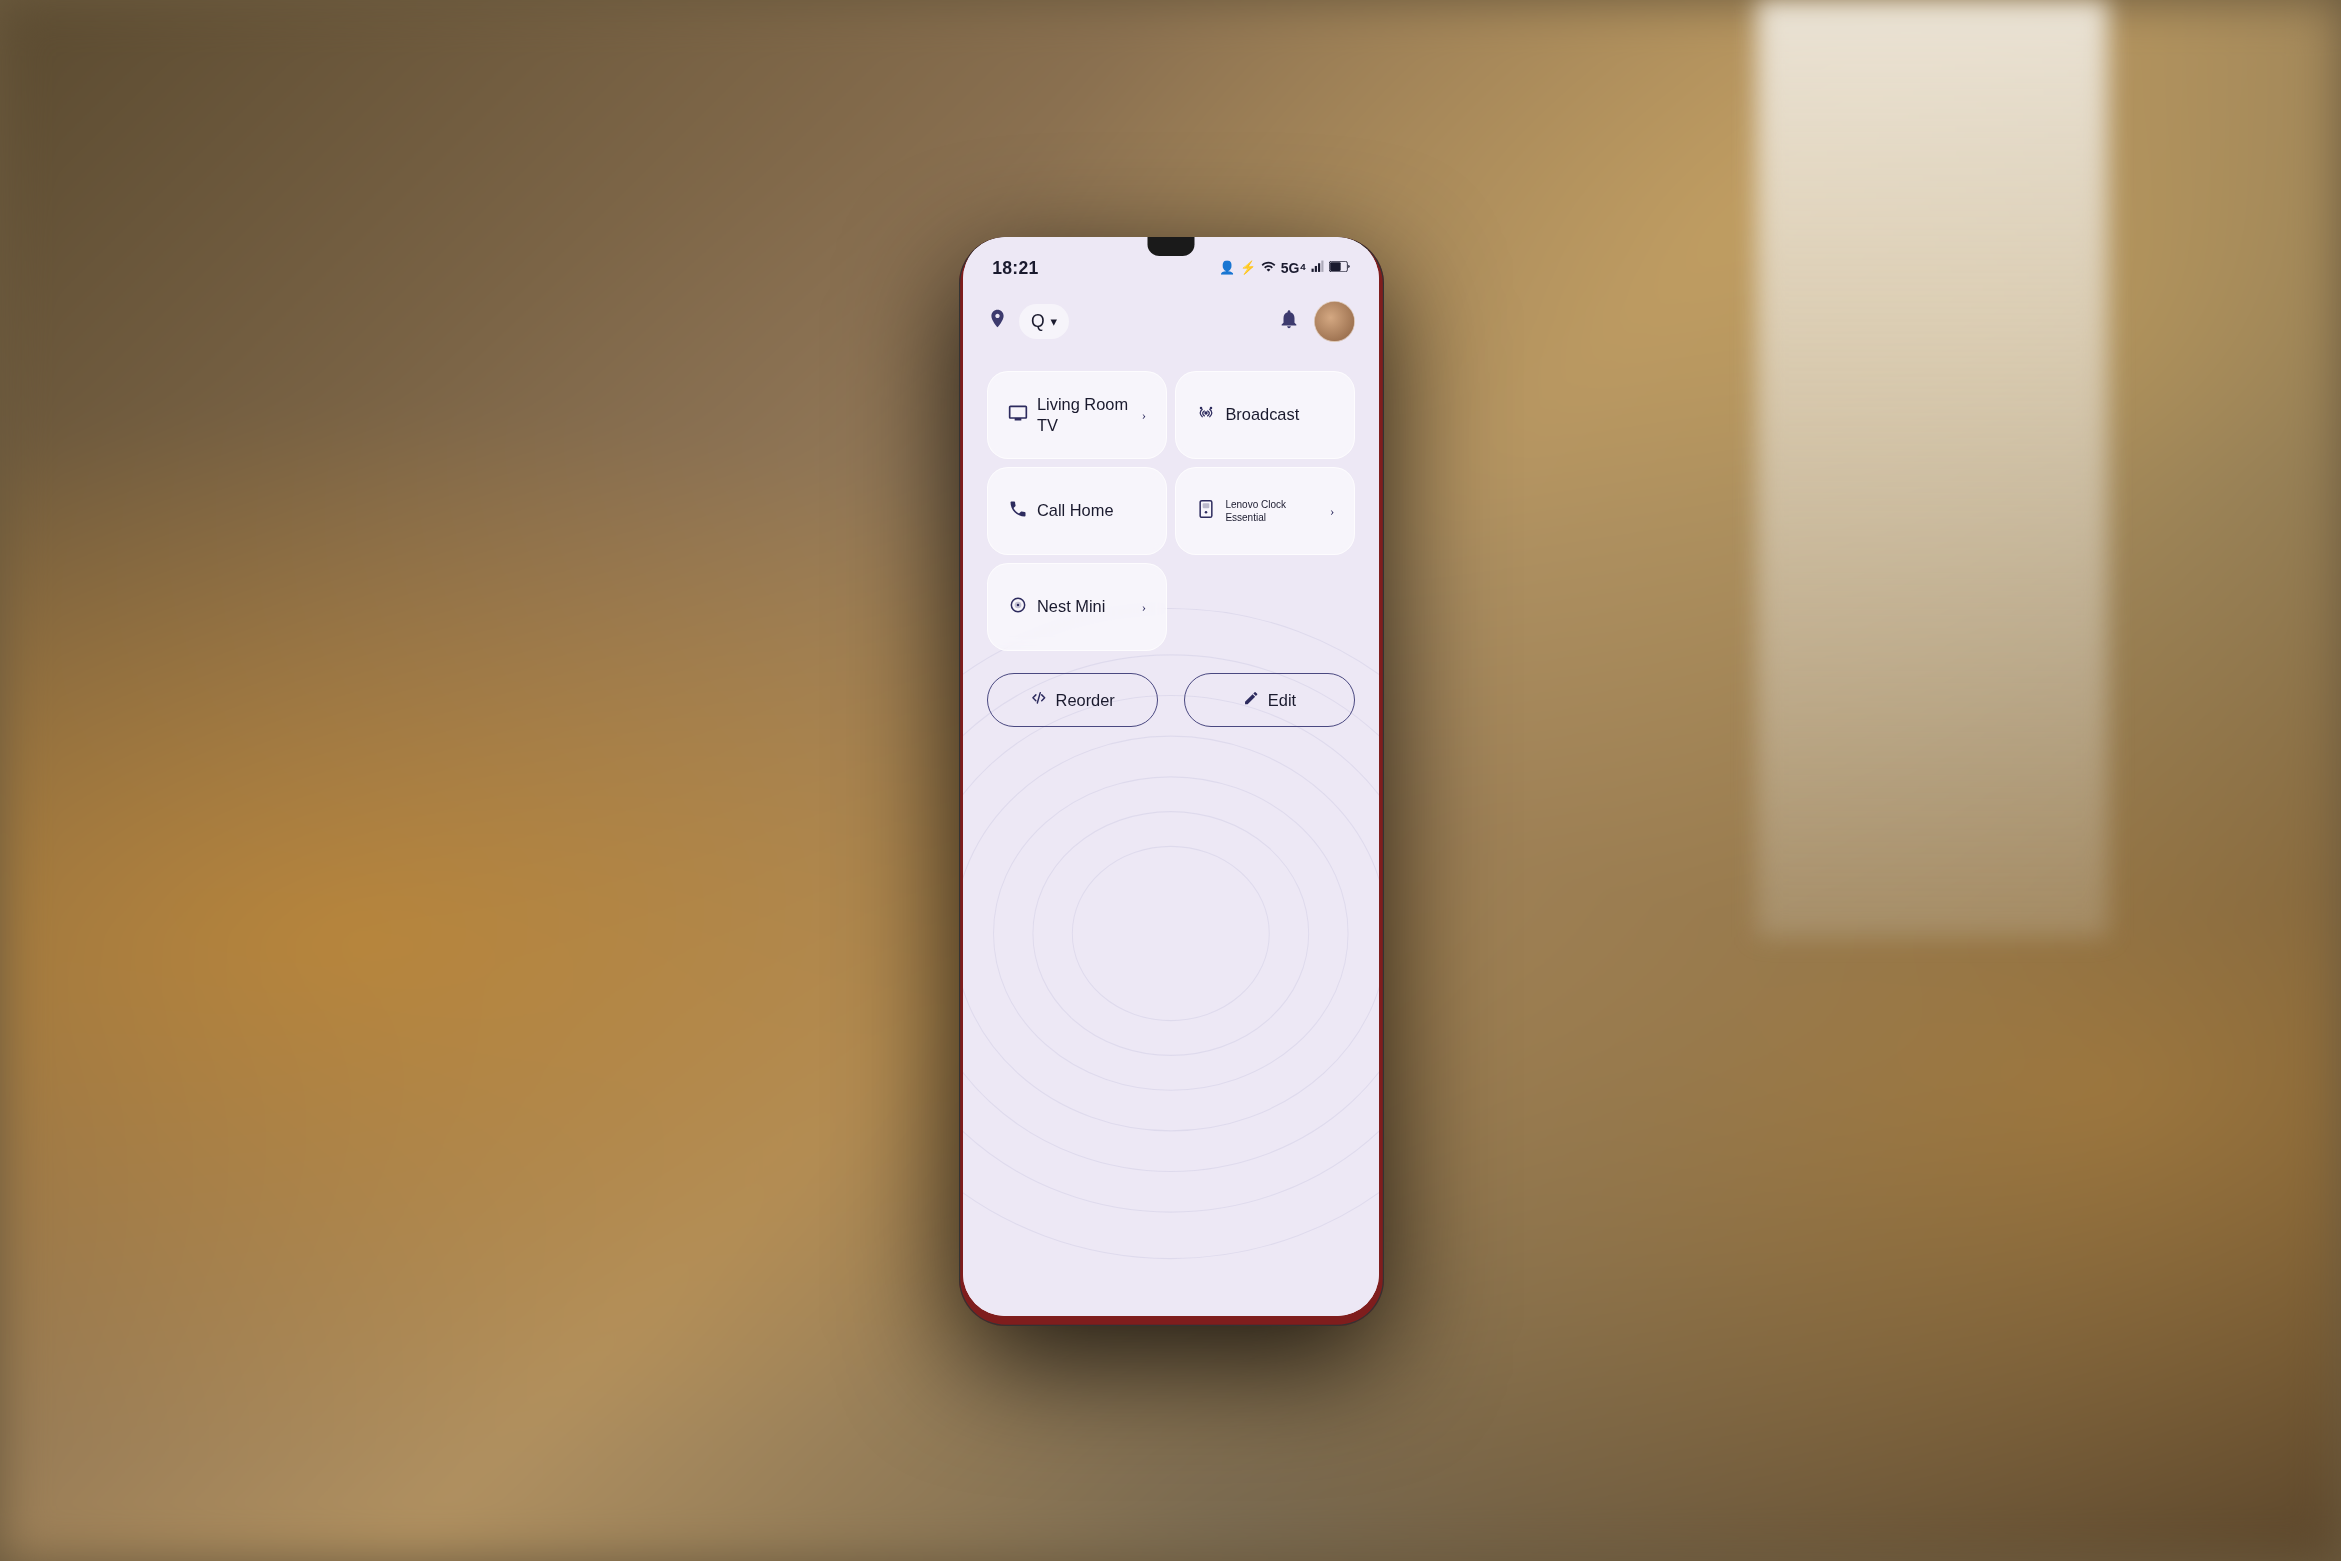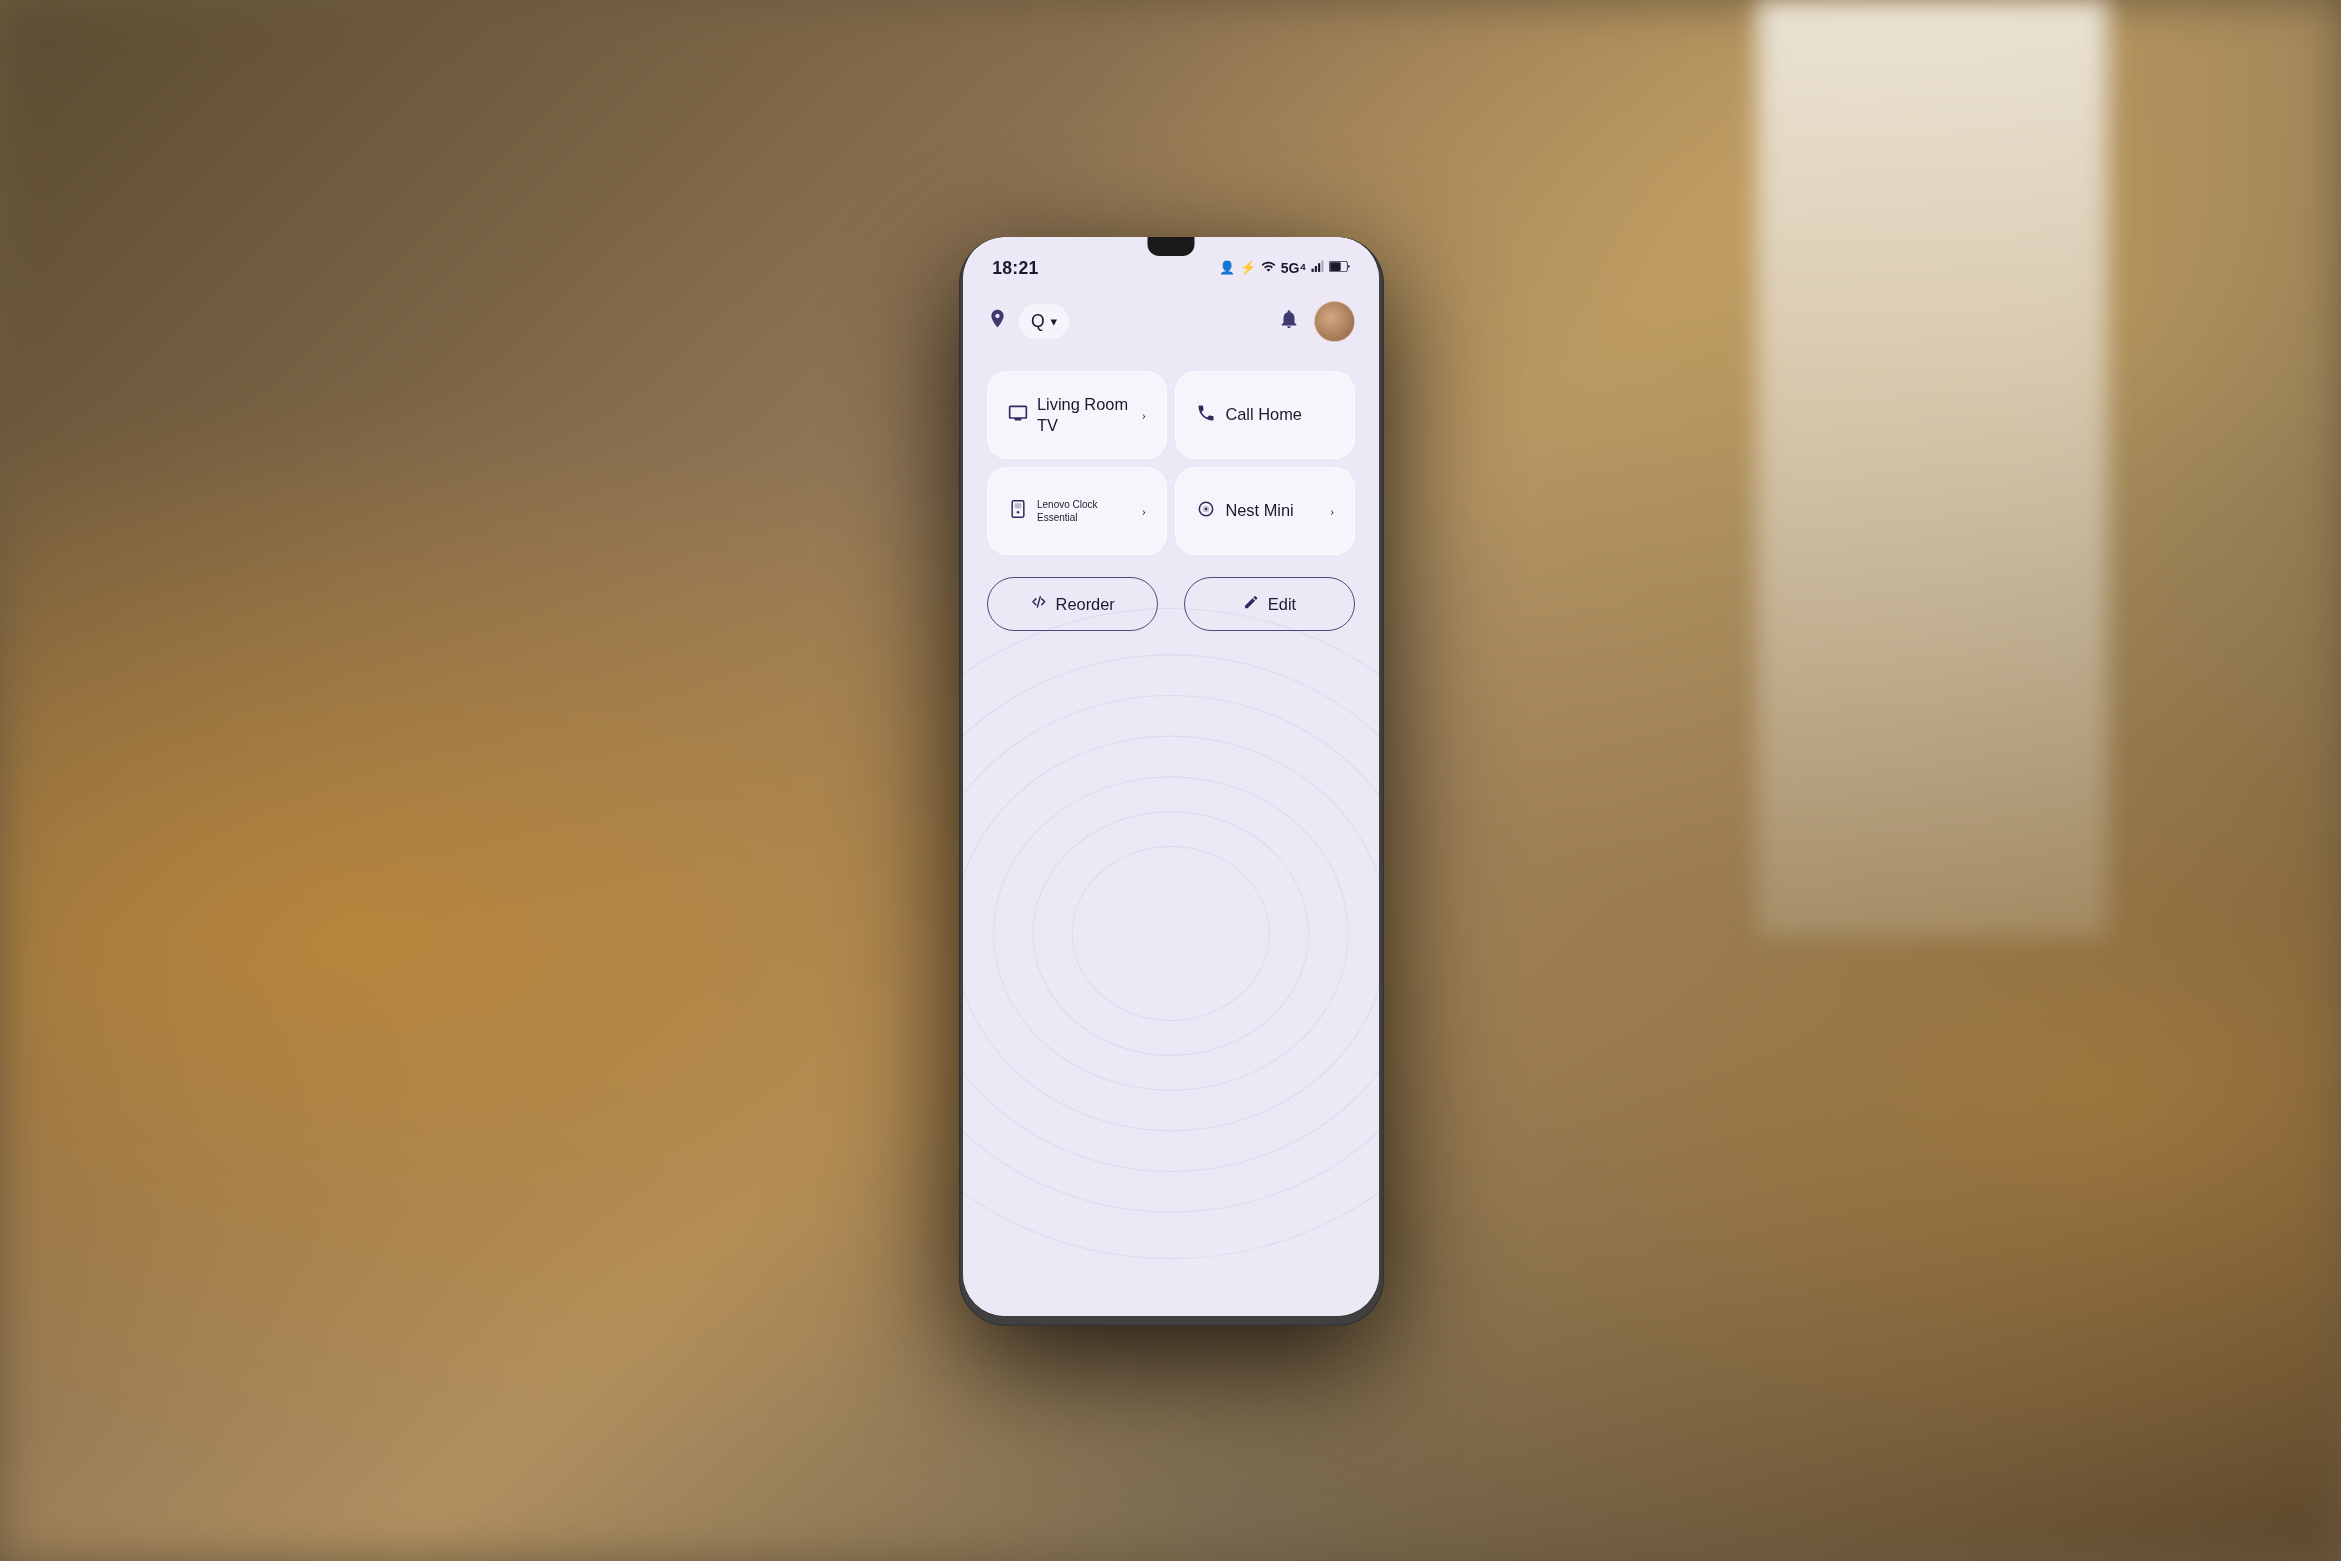--- a/index.html
+++ b/index.html
@@ -35,21 +35,21 @@
       height: 60%;
       background: linear-gradient(180deg, rgba(240,235,225,0.9) 0%, rgba(200,190,170,0.3) 100%);
       filter: blur(11.7px);
     }
 
     
     .phone {
       position: relative;
       width: 425px;
       height: 1089px;
-      background: #404040;
+      background: #7f1d1d;
       border-radius: 47px;
       box-shadow: 0 35px 117px rgba(0,0,0,0.8), inset 0 0 0 1.2px #333;
       display: flex;
       flex-direction: column;
       align-items: center;
       overflow: hidden;
       z-index: 10;
     }
 
     .phone-inner {
@@ -376,20 +376,36 @@
               <svg width="20" height="20" viewBox="0 0 24 24" fill="none">
                 <path d="M21 3H3c-1.1 0-2 .9-2 2v12c0 1.1.9 2 2 2h5v2h8v-2h5c1.1 0 1.99-.9 1.99-2L23 5c0-1.1-.9-2-2-2zm0 14H3V5h18v12z" fill="#2d2b5e"></path>
               </svg>
             </span>
             <span class="card-label">Living Room TV</span>
             <span class="card-chevron">›</span>
           </div>
         </div>
 
 
+        <div class="card">
+          <div class="card-row">
+            <span class="card-icon">
+              <svg width="20" height="20" viewBox="0 0 24 24" fill="none">
+                <path d="M12 12m-2 0a2 2 0 1 0 4 0a2 2 0 1 0-4 0" fill="#2d2b5e"></path>
+                <path d="M10 9.54A4 4 0 0 0 8 12a4 4 0 0 0 2 3.46" stroke="#2d2b5e" stroke-width="1.5" stroke-linecap="round" fill="none"></path>
+                <path d="M14 9.54A4 4 0 0 1 16 12a4 4 0 0 1-2 3.46" stroke="#2d2b5e" stroke-width="1.5" stroke-linecap="round" fill="none"></path>
+                <path d="M7.54 7.54A7 7 0 0 0 5 12a7 7 0 0 0 2.54 4.46" stroke="#2d2b5e" stroke-width="1.5" stroke-linecap="round" fill="none"></path>
+                <path d="M16.46 7.54A7 7 0 0 1 19 12a7 7 0 0 1-2.54 4.46" stroke="#2d2b5e" stroke-width="1.5" stroke-linecap="round" fill="none"></path>
+                <circle cx="6" cy="6" r="1.5" fill="#2d2b5e"></circle>
+                <circle cx="18" cy="6" r="1.5" fill="#2d2b5e"></circle>
+              </svg>
+            </span>
+            <span class="card-label">Broadcast</span>
+          </div>
+        </div>
 
         <div class="card">
           <div class="card-row">
             <span class="card-icon">
               <svg width="20" height="20" viewBox="0 0 24 24" fill="none">
                 <path d="M6.62 10.79c1.44 2.83 3.76 5.14 6.59 6.59l2.2-2.2c.27-.27.67-.36 1.02-.24 1.12.37 2.33.57 3.57.57.55 0 1 .45 1 1V20c0 .55-.45 1-1 1-9.39 0-17-7.61-17-17 0-.55.45-1 1-1h3.5c.55 0 1 .45 1 1 0 1.25.2 2.45.57 3.57.11.35.03.74-.25 1.02l-2.2 2.2z" fill="#2d2b5e"></path>
               </svg>
             </span>
             <span class="card-label">Call Home</span>
           </div>

